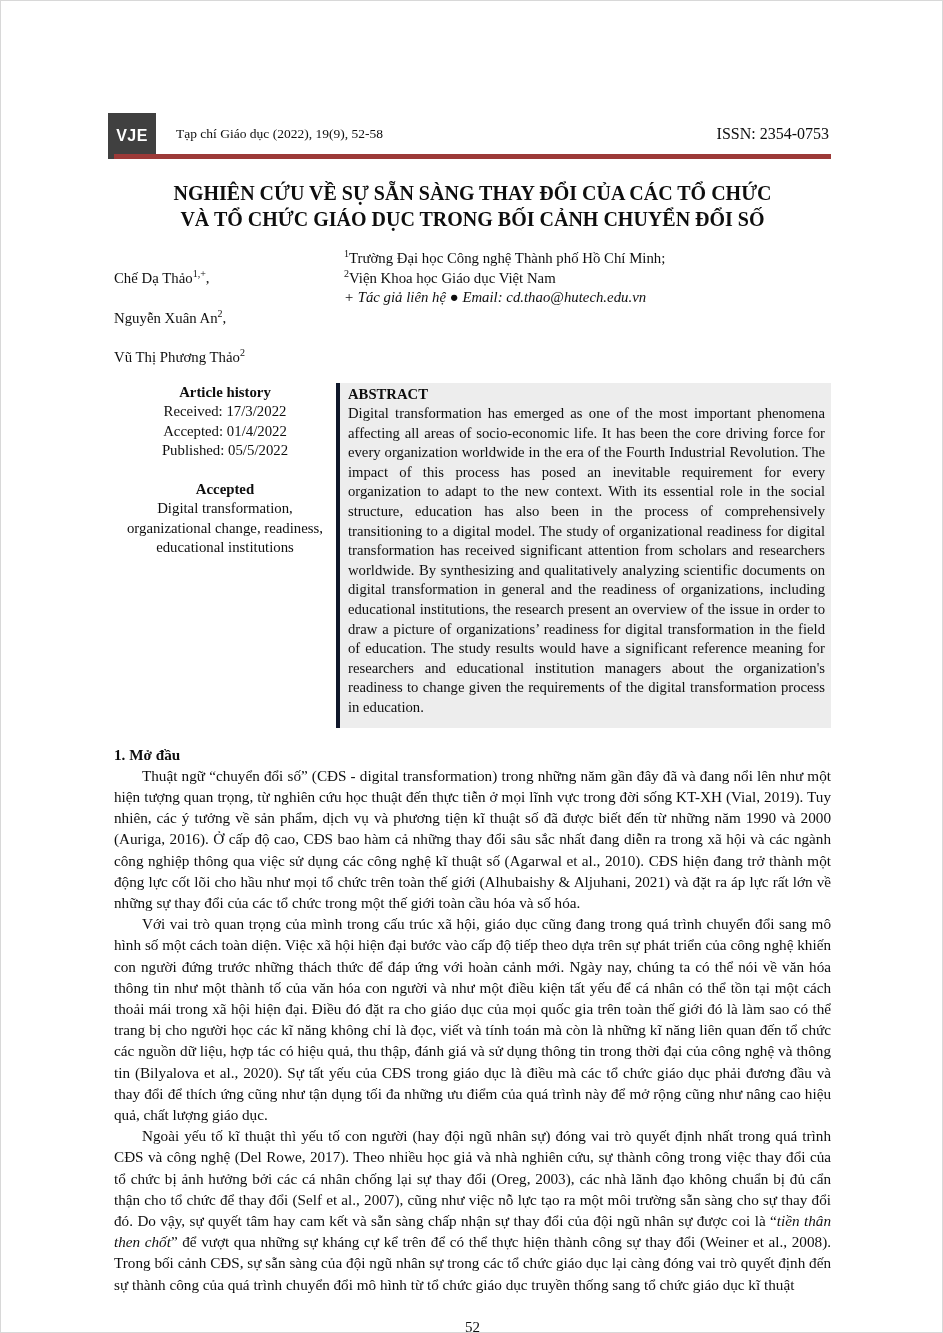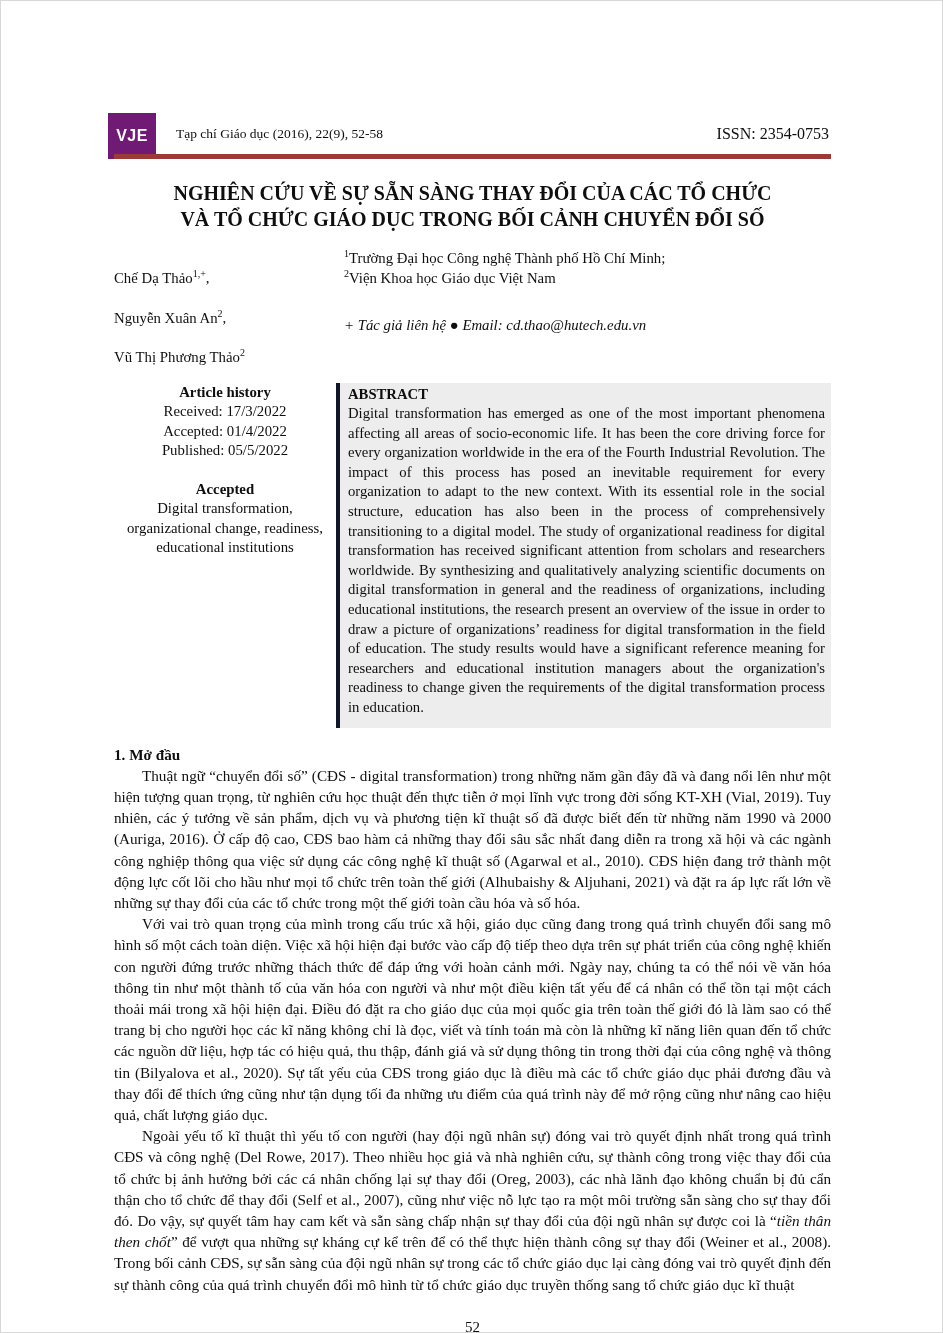--- a/index.html
+++ b/index.html
@@ -20,21 +20,21 @@
     position:relative;
     margin-top:112px;
     height:46px;
   }
   .header-rule{
     position:absolute;left:0;right:0;bottom:0;height:5px;
     background:#9c3a38;
   }
   .vje-box{
     position:absolute;left:-6px;top:0;bottom:0;width:48px;
-    background:#701a75;color:#ffffff;
+    background:#404040;color:#ffffff;
     font-family:"Liberation Sans","DejaVu Sans",sans-serif;
     font-weight:bold;font-size:16px;
     display:flex;align-items:center;justify-content:center;
     letter-spacing:0.5px;
   }
   .header-cite{
     position:absolute;left:62px;top:0;bottom:5px;
     display:flex;align-items:center;
     font-size:13.5px;
   }
@@ -55,21 +55,21 @@
   .meta-grid{
     display:flex;
     margin-top:17px;
   }
   .meta-left{ width:230px; flex:0 0 230px; }
   .meta-right{ flex:1; }
   .authors div{
     font-weight:normal;font-size:14.8px;line-height:19.5px;margin-top:20px;
   }
   .affil div{ font-size:14.8px;line-height:19.5px; }
-  .affil .contact{ font-style:italic;margin-top:28px; }
+  .affil .contact{ font-style:italic; }
   sup{ font-size:10px; line-height:0; }
   
   .abs-grid{
     display:flex;
     margin-top:15px;
   }
   .abs-left{ width:222px; flex:0 0 222px; font-size:14.8px; line-height:19.5px;text-align:center; }
   .abs-left .blockhead{ font-weight:bold; }
   .abs-left .kw-space{ height:19px; }
   .abstract-box{
@@ -101,21 +101,21 @@
     text-decoration:underline;
   }
 </style>
 </head>
 <body>
 
 <div class="page">
 
   <div class="header">
     <div class="vje-box">VJE</div>
-    <div class="header-cite">Tạp chí Giáo dục (2016), 22(9), 52-58</div>
+    <div class="header-cite">Tạp chí Giáo dục (2022), 19(9), 52-58</div>
     <div class="header-issn">ISSN: 2354-0753</div>
     <div class="header-rule"></div>
   </div>
 
   <div class="title">
     <div>NGHIÊN CỨU VỀ SỰ SẴN SÀNG THAY ĐỔI CỦA CÁC TỔ CHỨC</div>
     <div>VÀ TỔ CHỨC GIÁO DỤC TRONG BỐI CẢNH CHUYỂN ĐỔI SỐ</div>
   </div>
 
   <div class="meta-grid">

